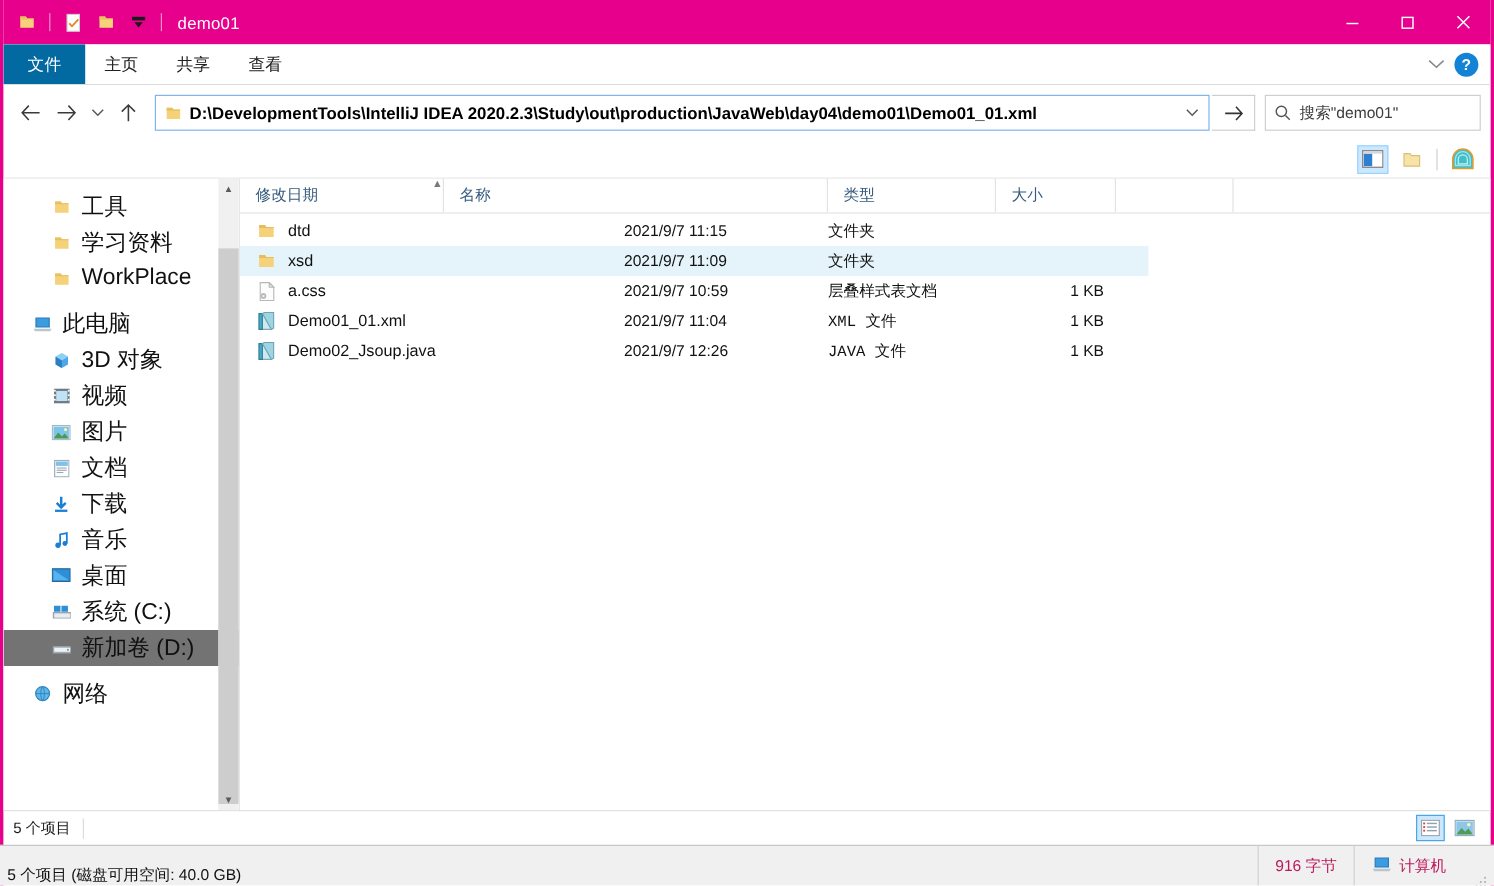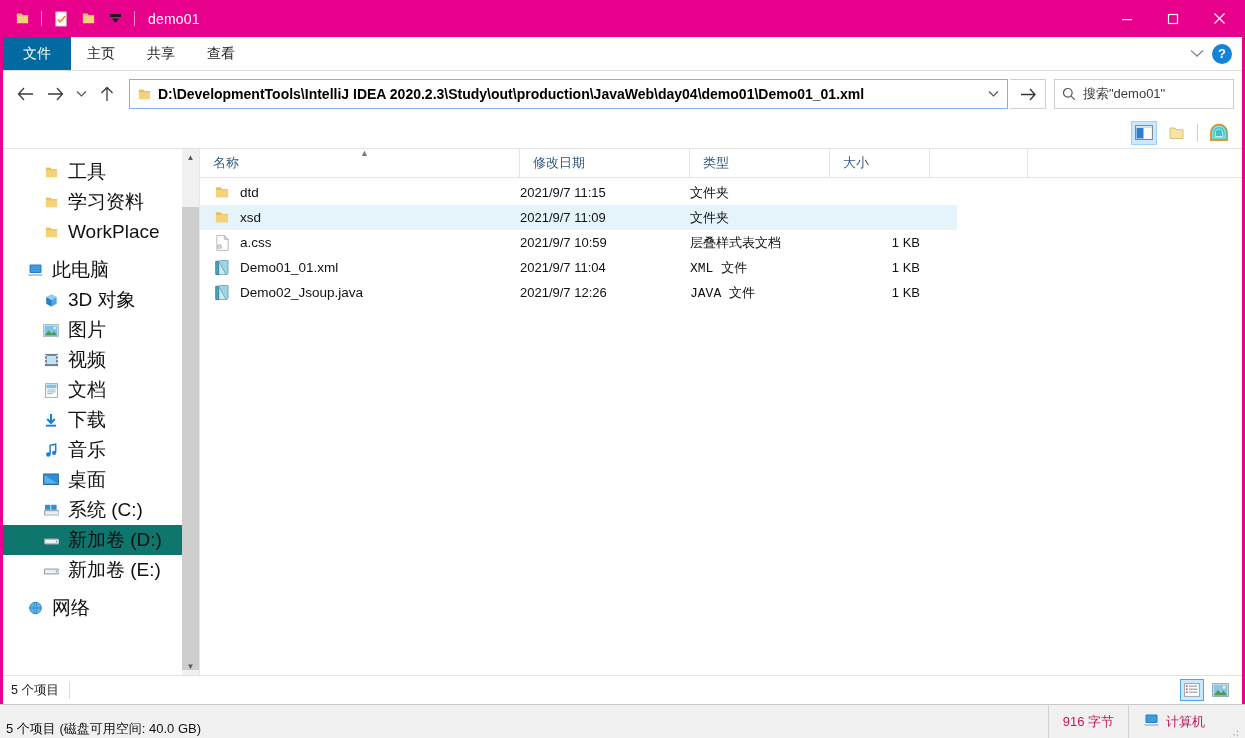--- a/index.html
+++ b/index.html
@@ -55,21 +55,21 @@
   .tb2-btn{width:26px;height:24px;display:flex;align-items:center;justify-content:center;}
   .tb2-btn.sel{background:#cce8ff;border:1px solid #99d1ff;box-sizing:border-box;}
   .tb2-sep{width:1px;height:18px;background:#d0d0d0;margin:0 2px;}
 
   
   .body{flex:1;display:flex;min-height:0;background:#fff;}
 
   
   .sidebar{width:196px;flex:0 0 196px;background:#fff;overflow:hidden;position:relative;padding-top:8px;}
   .nav-item{height:30px;display:flex;align-items:center;font-size:19px;color:#111;padding-right:4px;}
-  .nav-item.sel{background:#0f766e;}
+  .nav-item.sel{background:#737373;}
   .nav-ico{width:20px;height:20px;flex:0 0 20px;display:flex;align-items:center;justify-content:center;margin-right:7px;}
   .nav-label{white-space:nowrap;overflow:hidden;flex:1;}
   .pin{width:14px;flex:0 0 14px;display:flex;align-items:center;justify-content:center;color:#777;}
   .lvl1{padding-left:38px;}
   .lvl0{padding-left:22px;}
   .gap{height:8px;}
 
   .sb-scroll{position:absolute;right:0;top:0;width:17px;height:100%;background:#f0f0f0;}
   .sb-arrow{height:17px;display:flex;align-items:center;justify-content:center;color:#5a5a5a;font-size:8px;}
   .sb-thumb{position:absolute;left:0;width:17px;background:#cdcdcd;}
@@ -329,48 +329,48 @@
               <path d="M8 1.5l5.5 3v7L8 14.5 2.5 11.5v-7z" fill="#4aa8e8"></path>
               <path d="M8 1.5l5.5 3L8 7.8 2.5 4.5z" fill="#8fd0f5"></path>
               <path d="M8 7.8v6.7L2.5 11.5v-7z" fill="#2d7fc0"></path>
             </svg>
         </span>
         <span class="nav-label">3D 对象</span>
       </div>
 
       <div class="nav-item lvl1">
         <span class="nav-ico">
-          <svg width="16" height="13" viewBox="0 0 16 13">
-              <rect x="0.6" y="0.6" width="14.8" height="11.8" fill="#e8f3fb" stroke="#9fb8c9"></rect>
-              <rect x="1.6" y="1.6" width="12.8" height="9.8" fill="#7ec4e8"></rect>
-              <path d="M1.6 11.4l4-5 3 3.4 2.4-2.6 3.4 4.2z" fill="#4c9a52"></path>
-              <circle cx="11.6" cy="4" r="1.3" fill="#fff3a8"></circle>
-            </svg>
-        </span>
-        <span class="nav-label">图片</span>
-      </div>
-
-      <div class="nav-item lvl1">
-        <span class="nav-ico">
           <svg width="15" height="14" viewBox="0 0 16 15">
               <rect x="1" y="1" width="14" height="13" fill="#6f7a85"></rect>
               <rect x="3" y="3" width="10" height="9" fill="#bfe2f5"></rect>
               <rect x="1" y="2" width="1.6" height="1.6" fill="#fff"></rect>
               <rect x="1" y="6" width="1.6" height="1.6" fill="#fff"></rect>
               <rect x="1" y="10" width="1.6" height="1.6" fill="#fff"></rect>
               <rect x="13.4" y="2" width="1.6" height="1.6" fill="#fff"></rect>
               <rect x="13.4" y="6" width="1.6" height="1.6" fill="#fff"></rect>
               <rect x="13.4" y="10" width="1.6" height="1.6" fill="#fff"></rect>
             </svg>
         </span>
         <span class="nav-label">视频</span>
       </div>
 
       <div class="nav-item lvl1">
         <span class="nav-ico">
+          <svg width="16" height="13" viewBox="0 0 16 13">
+              <rect x="0.6" y="0.6" width="14.8" height="11.8" fill="#e8f3fb" stroke="#9fb8c9"></rect>
+              <rect x="1.6" y="1.6" width="12.8" height="9.8" fill="#7ec4e8"></rect>
+              <path d="M1.6 11.4l4-5 3 3.4 2.4-2.6 3.4 4.2z" fill="#4c9a52"></path>
+              <circle cx="11.6" cy="4" r="1.3" fill="#fff3a8"></circle>
+            </svg>
+        </span>
+        <span class="nav-label">图片</span>
+      </div>
+
+      <div class="nav-item lvl1">
+        <span class="nav-ico">
           <svg width="13" height="15" viewBox="0 0 14 16">
               <rect x="0.6" y="0.6" width="12.8" height="14.8" fill="#fff" stroke="#9aa8b5"></rect>
               <rect x="1.6" y="1.6" width="10.8" height="4" fill="#7fc2e8"></rect>
               <rect x="2.4" y="7" width="9" height="1" fill="#9aa8b5"></rect>
               <rect x="2.4" y="9" width="9" height="1" fill="#9aa8b5"></rect>
               <rect x="2.4" y="11" width="6" height="1" fill="#9aa8b5"></rect>
             </svg>
         </span>
         <span class="nav-label">文档</span>
       </div>
@@ -422,30 +422,20 @@
         <span class="nav-ico">
           <svg width="17" height="12" viewBox="0 0 17 12">
               <path d="M1.5 5h14v5h-14z" fill="#cfd6dc" stroke="#9aa5ad"></path>
               <path d="M2.5 6h13v3h-13z" fill="#eef2f5"></path>
               <circle cx="13.6" cy="7.5" r="0.9" fill="#8c989f"></circle>
             </svg>
         </span>
         <span class="nav-label">新加卷 (D:)</span>
       </div>
 
-      <div class="nav-item lvl1">
-        <span class="nav-ico">
-          <svg width="17" height="12" viewBox="0 0 17 12">
-              <path d="M1.5 5h14v5h-14z" fill="#cfd6dc" stroke="#9aa5ad"></path>
-              <path d="M2.5 6h13v3h-13z" fill="#eef2f5"></path>
-              <circle cx="13.6" cy="7.5" r="0.9" fill="#8c989f"></circle>
-            </svg>
-        </span>
-        <span class="nav-label">新加卷 (E:)</span>
-      </div>
 
       <div class="gap"></div>
 
       <div class="nav-item lvl0">
         <span class="nav-ico">
           <svg width="17" height="15" viewBox="0 0 17 15">
               <circle cx="8.5" cy="7" r="5.8" fill="#5fb6e8" stroke="#2f86c0"></circle>
               <path d="M2.7 7h11.6M8.5 1.2c2 2 2 9.6 0 11.6M8.5 1.2c-2 2-2 9.6 0 11.6" stroke="#2f86c0" fill="none" stroke-width="0.8"></path>
             </svg>
         </span>
@@ -455,22 +445,22 @@
       <div class="sb-scroll">
         <div class="sb-arrow">▲</div>
         <div class="sb-thumb" style="top:58px;height:463px;"></div>
         <div class="sb-arrow" style="position:absolute;bottom:0;width:17px;">▼</div>
       </div>
     </div>
 
     <div class="filepane">
       <div class="colhead">
         <div class="sortcaret">▲</div>
+        <div class="col col-date">修改日期</div>
         <div class="col col-name">名称</div>
-        <div class="col col-date">修改日期</div>
         <div class="col col-type">类型</div>
         <div class="col col-size">大小</div>
         <div class="col" style="width:98px;"></div>
       </div>
 
       <div class="filelist">
 
         <div class="frow">
           <div class="f-name">
             <span class="f-ico">

